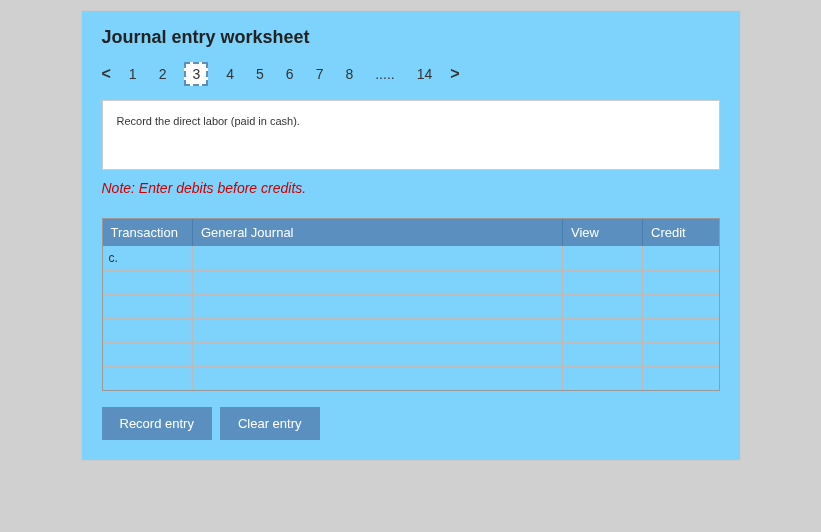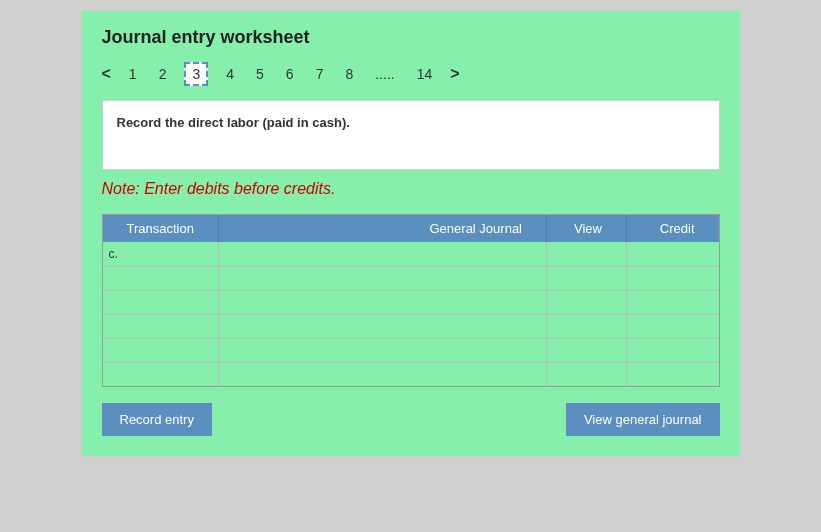--- a/index.html
+++ b/index.html
@@ -9,21 +9,21 @@
       font-family: Arial, sans-serif;
       font-size: 13px;
       display: flex;
       justify-content: center;
       align-items: flex-start;
       padding: 10px;
       min-height: 532px;
     }
 
     .outer-container {
-      background: #86efac;
+      background: #7dd3fc;
       border: 1px solid #ccc;
       width: 660px;
       padding: 16px 20px 20px 20px;
     }
 
     .title {
       font-size: 18px;
       font-weight: bold;
       color: #222;
       margin-bottom: 14px;
@@ -58,49 +58,48 @@
       background: #fff;
     }
 
     .instruction-box {
       background: #fff;
       border: 1px solid #ccc;
       padding: 14px;
       margin-bottom: 10px;
       min-height: 70px;
       color: #333;
-      font-size: 13px;
-      font-weight: bold;
+      font-size: 11px;
     }
 
     .note {
       color: #cc0000;
-      font-size: 16px;
-      margin-bottom: 16px;
+      font-size: 14px;
+      margin-bottom: 22px;
       font-style: italic;
     }
 
     .table-wrapper {
       border: 1px solid #999;
       margin-bottom: 16px;
     }
 
     table {
       width: 100%;
       border-collapse: collapse;
     }
 
     thead tr {
       background: #5a8fc0;
       color: #fff;
     }
 
     thead th {
-      padding: 6px 24px;
-      text-align: right;
+      padding: 6px 8px;
+      text-align: left;
       font-weight: normal;
       font-size: 13px;
       border-right: 1px solid #4a7fac;
     }
 
     thead th:last-child {
       border-right: none;
     }
 
     tbody tr {
@@ -138,21 +137,21 @@
     .col-journal {
       width: auto;
       margin-left: 44px;
     }
 
     .col-debit {
       width: 80px;
     }
 
     .col-credit {
-      width: 92px;
+      width: 76px;
     }
 
     .first-row td:first-child {
       padding-left: 6px;
       vertical-align: middle;
       font-size: 12px;
       color: #333;
     }
 
     .buttons {
@@ -286,15 +285,15 @@
           <td class="col-credit">
             <input type="text" style="">
           </td>
         </tr>
       </tbody>
     </table>
   </div>
 
   <div class="buttons">
     <button class="btn">Record entry</button>
-    <button class="btn btn-right">View general journal</button>
+    <button class="btn">Clear entry</button>
   </div>
 </div>
 
 </body></html>

